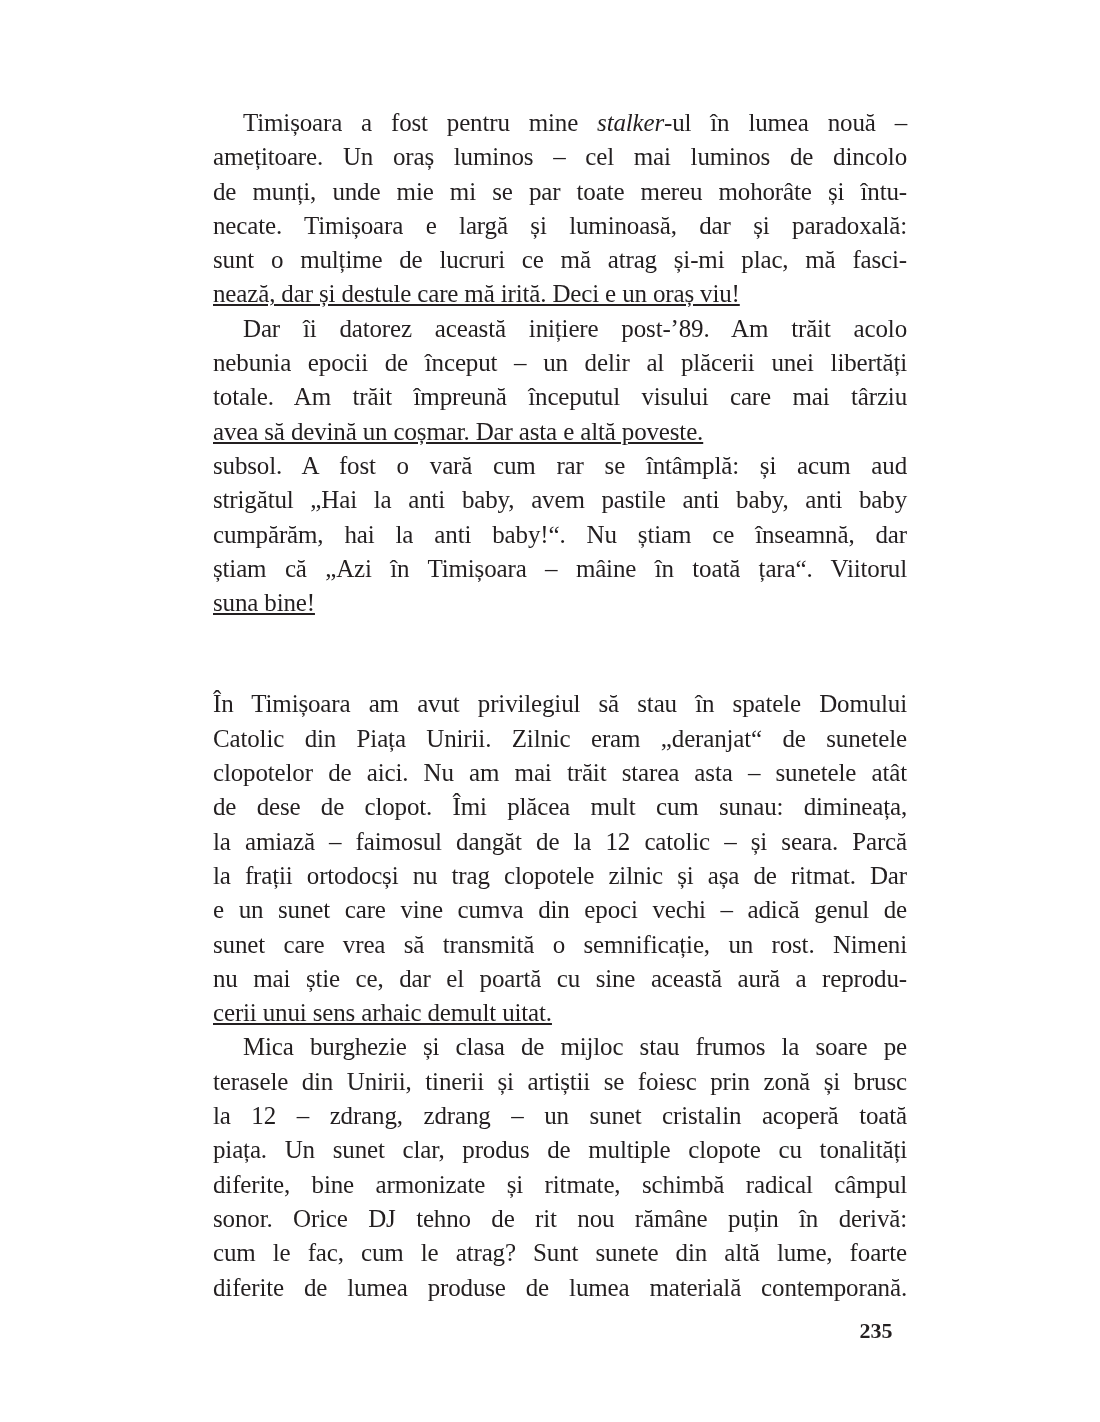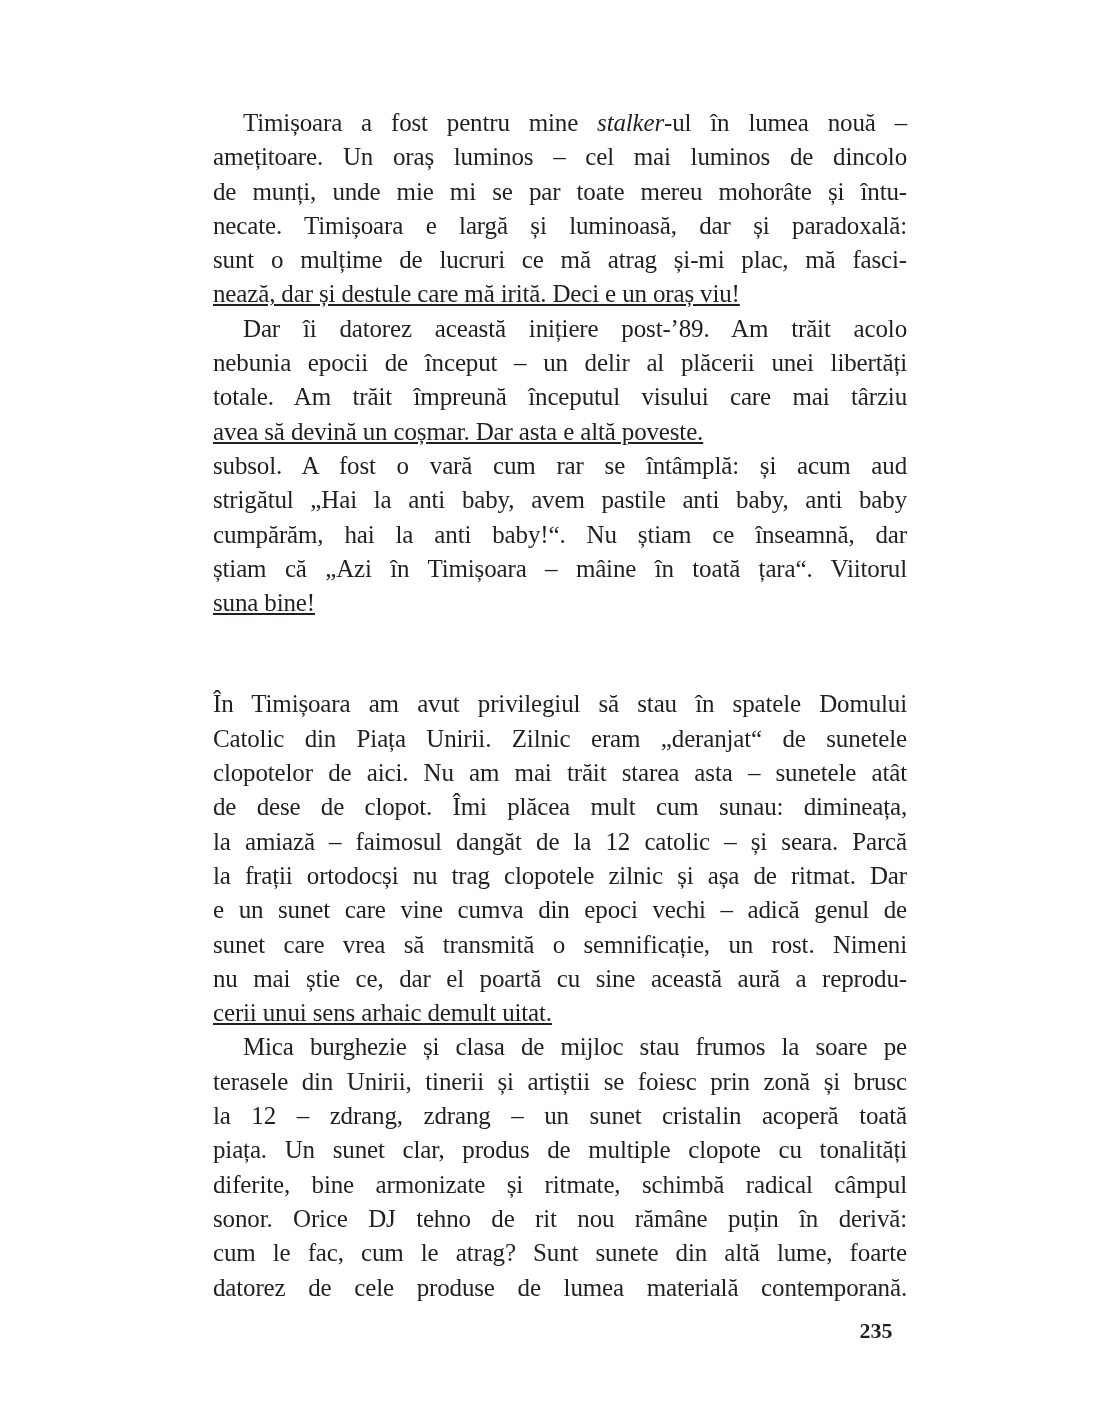--- a/index.html
+++ b/index.html
@@ -106,18 +106,18 @@
     </div>
 
     <div>
       <span class="line indent">Mica burghezie și clasa de mijloc stau frumos la soare pe</span>
       <span class="line">terasele din Unirii, tinerii și artiștii se foiesc prin zonă și brusc</span>
       <span class="line">la 12 – zdrang, zdrang – un sunet cristalin acoperă toată</span>
       <span class="line">piața. Un sunet clar, produs de multiple clopote cu tonalități</span>
       <span class="line">diferite, bine armonizate și ritmate, schimbă radical câmpul</span>
       <span class="line">sonor. Orice DJ tehno de rit nou rămâne puțin în derivă:</span>
       <span class="line">cum le fac, cum le atrag? Sunt sunete din altă lume, foarte</span>
-      <span class="line">datorez de cele produse de lumea materială contemporană.</span>
+      <span class="line">diferite de lumea produse de lumea materială contemporană.</span>
     </div>
   </div>
 </div>
 
 <div class="page-number">235</div>
 
 </body></html>

